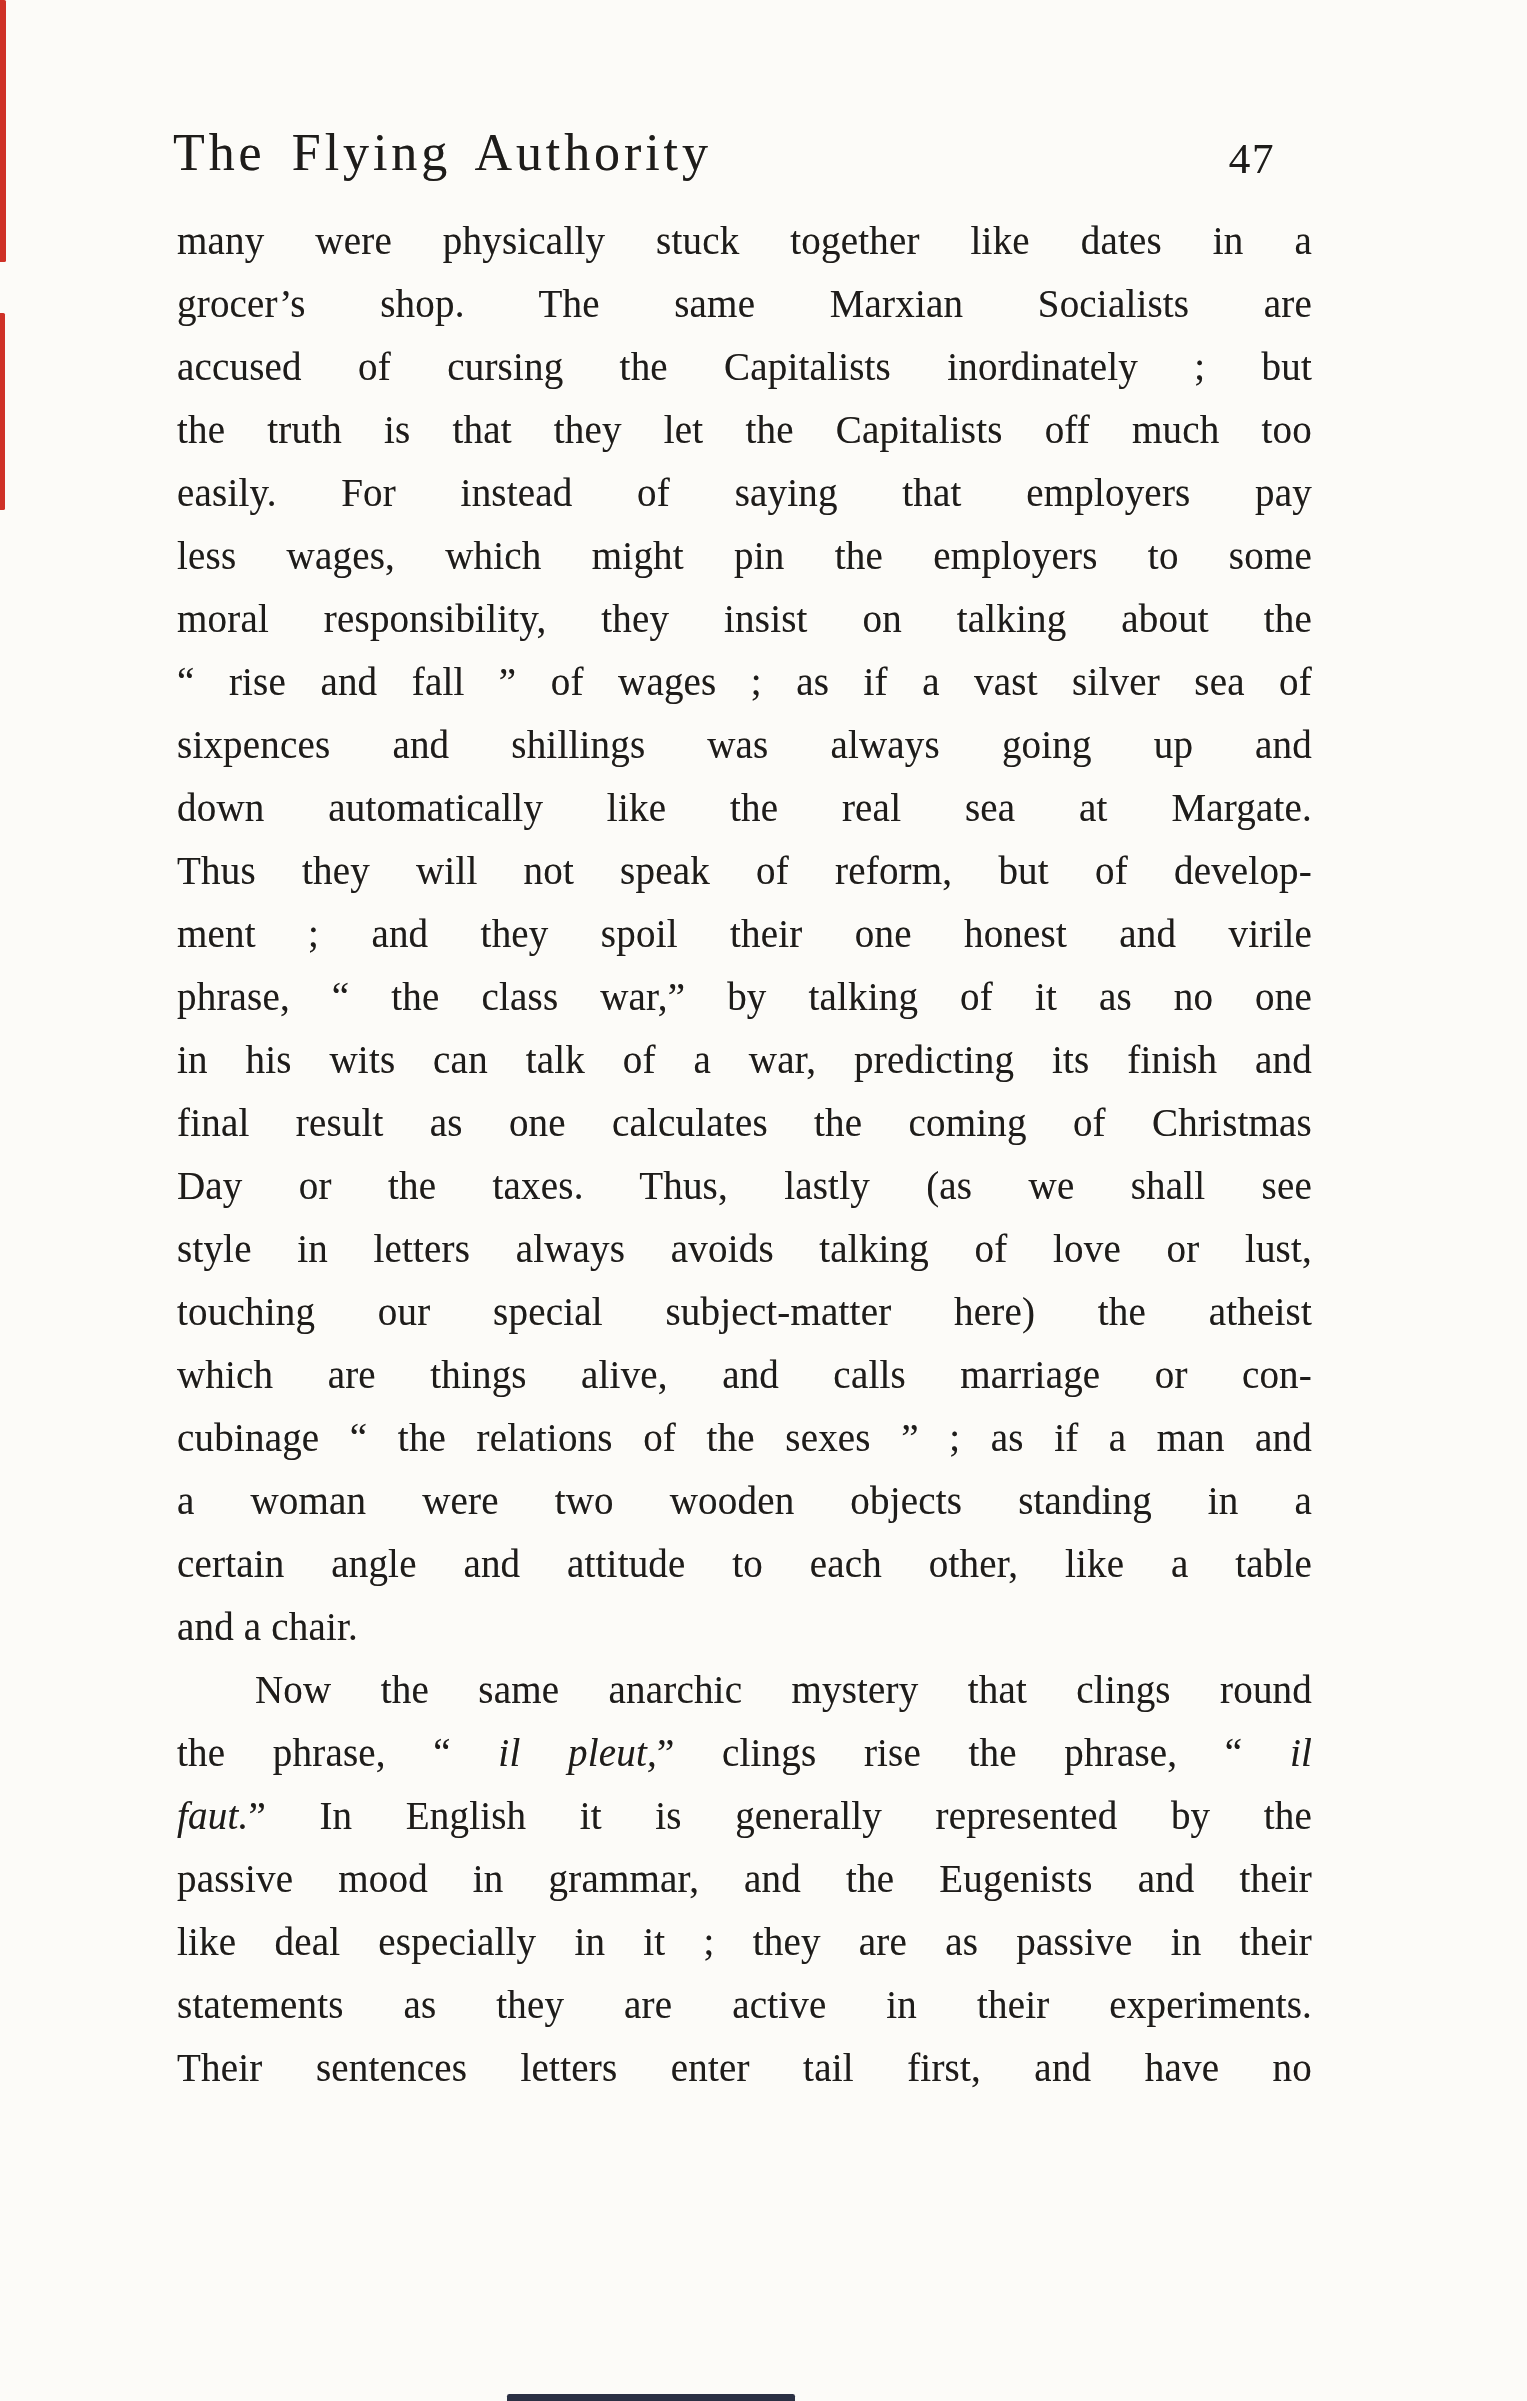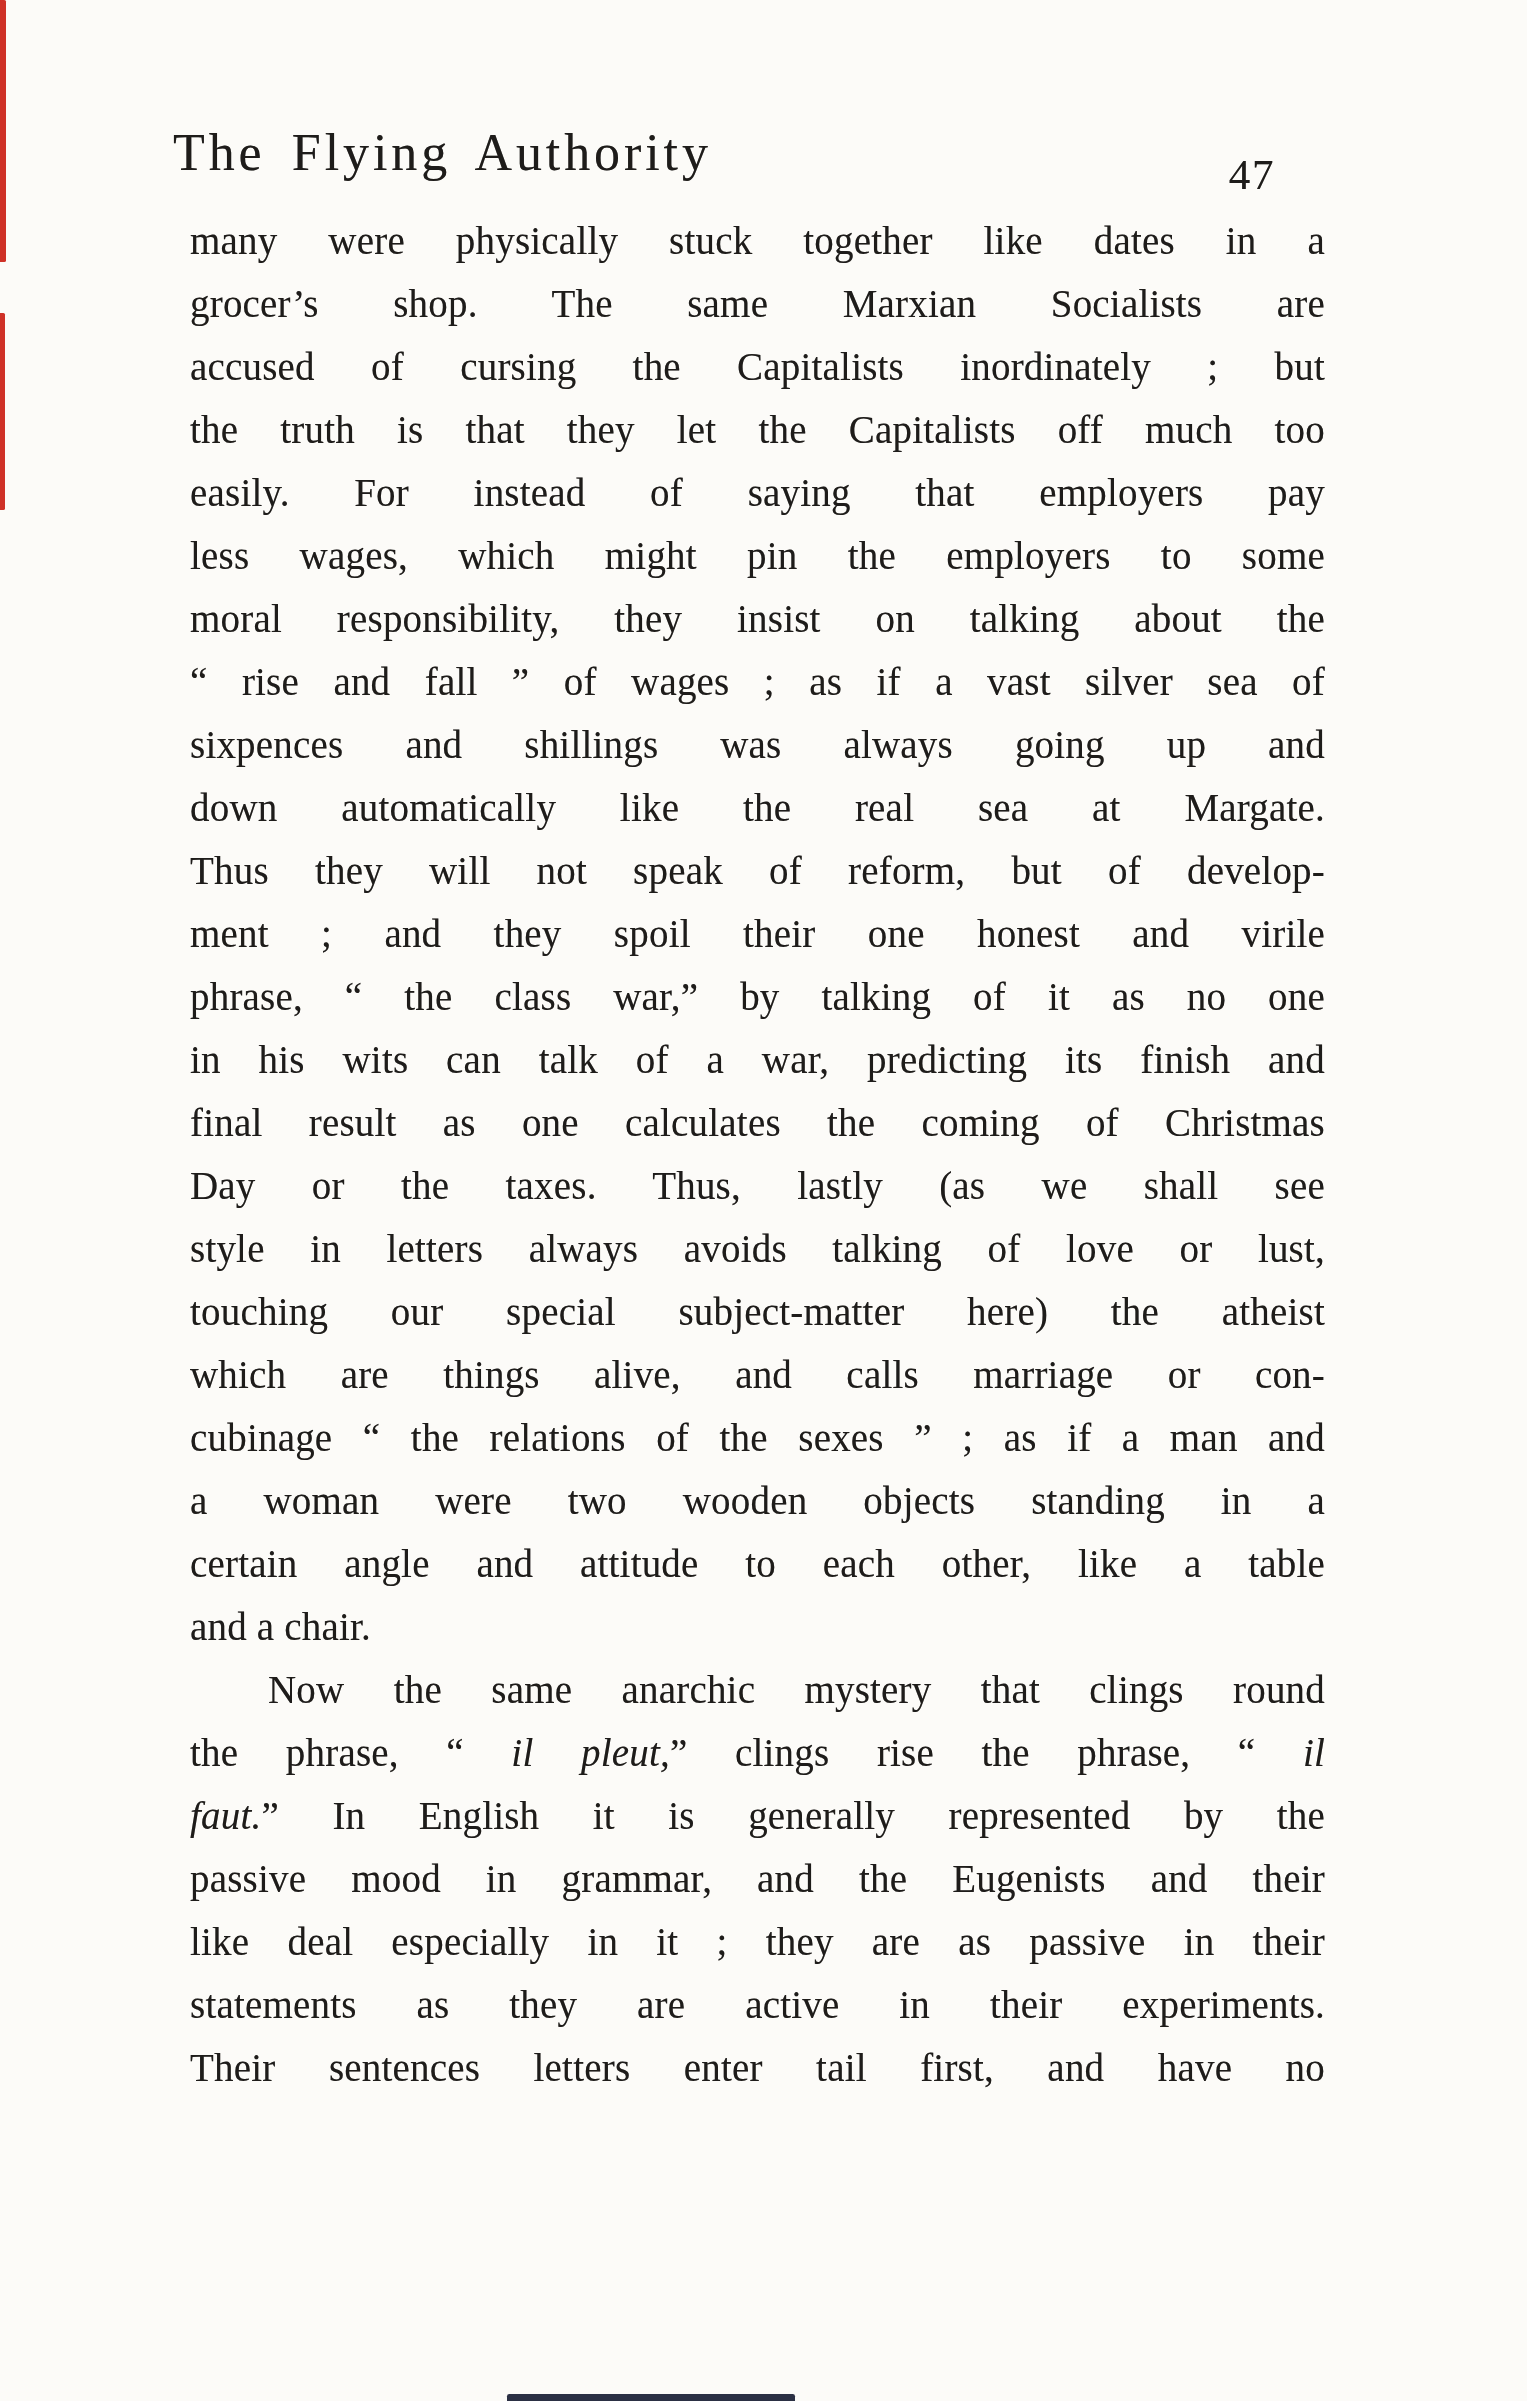--- a/index.html
+++ b/index.html
@@ -46,28 +46,27 @@
     text-shadow: 0 0 0.5px rgba(25,22,20,0.45);
   }
   .page-number {
     position: absolute;
     right: 33px;
     top: 6.3px;
     font-size: 43px;
     line-height: 58px;
     letter-spacing: 1.6px;
     text-shadow: 0 0 0.5px rgba(25,22,20,0.45);
-    margin-top: 16px;
   }
 
   
   .text-block {
     position: absolute;
     top: 209px;
-    left: 190px;
+    left: 177px;
     width: 1135px;
     font-size: 39px;
     letter-spacing: 0.2px;
     color: var(--ink);
   }
   .line {
     line-height: 63px;
     text-align: justify;
     text-align-last: justify;
     text-justify: inter-word;

